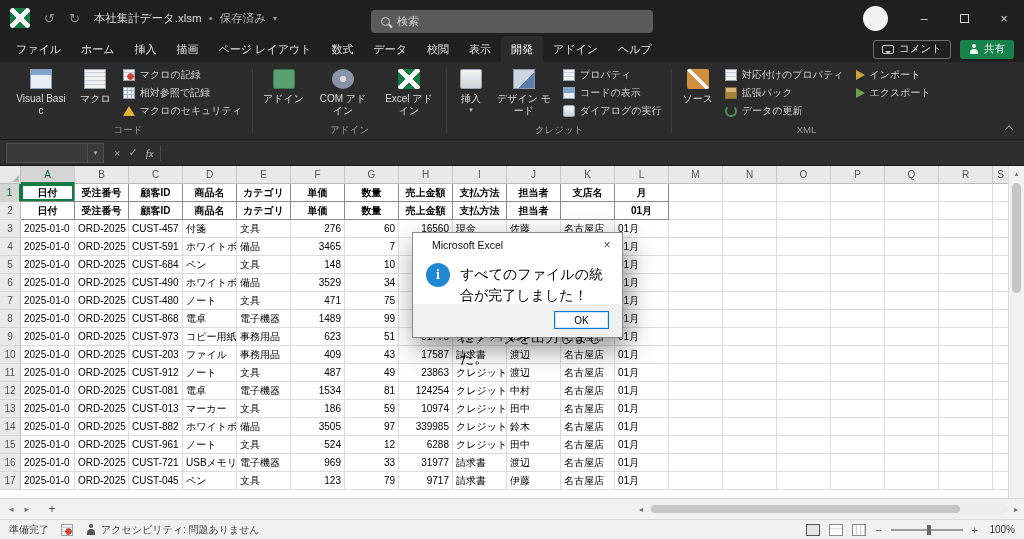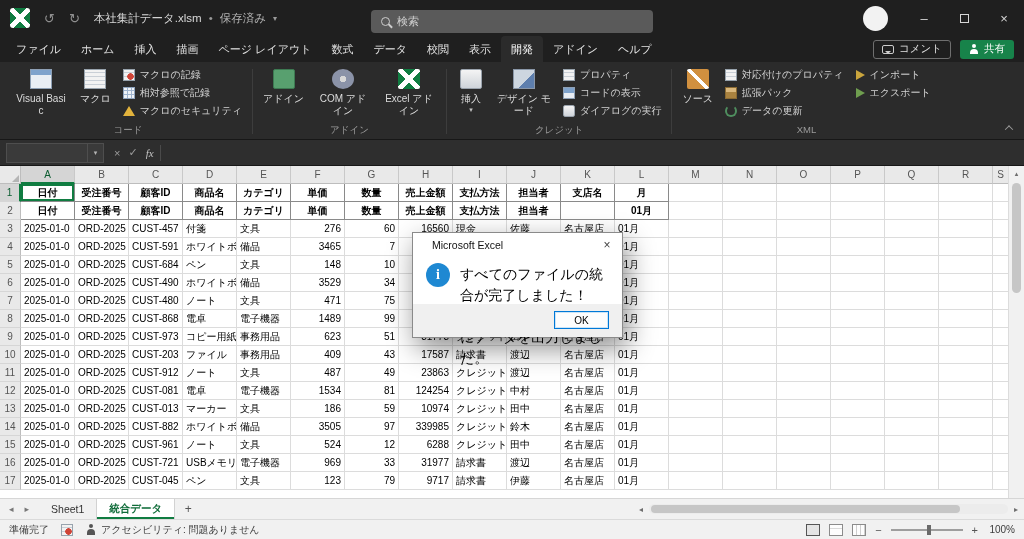--- a/index.html
+++ b/index.html
@@ -800,24 +800,20 @@
     </div>
     <div class="dlg-footer"></div>
     <div class="ok-btn">OK</div>
   </div>
 
   <div class="sheetbar">
     <div class="snav">
       <span>◂</span>
       <span>▸</span>
     </div>
-    <div class="stabs">
-        <div class="stab">Sheet1</div>
-        <div class="stab active">統合データ</div>
-      </div>
     <div class="addsheet">+</div>
     <div class="hs">
       <span class="hs-arrow">◂</span>
       <div class="hs-track">
         <div class="hs-thumb"></div>
       </div>
       <span class="hs-arrow">▸</span>
     </div>
   </div>
 

